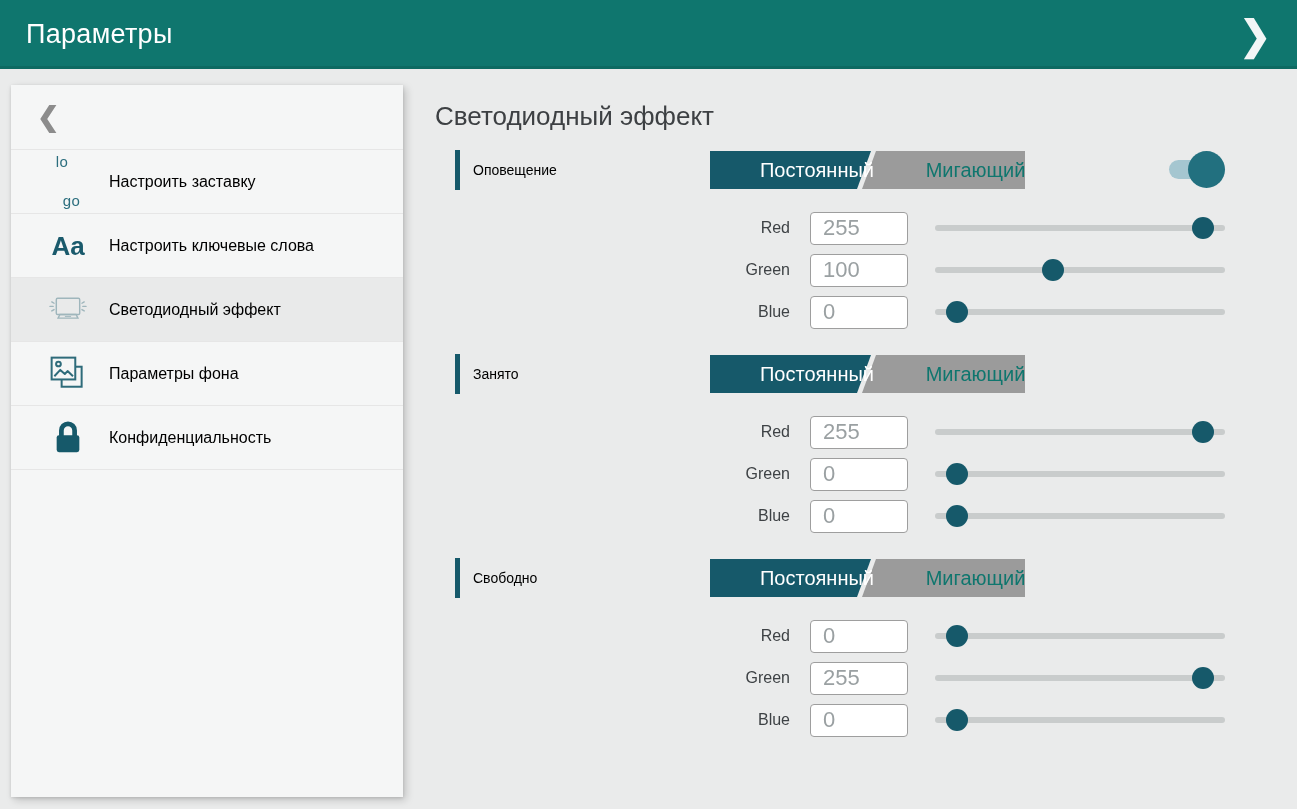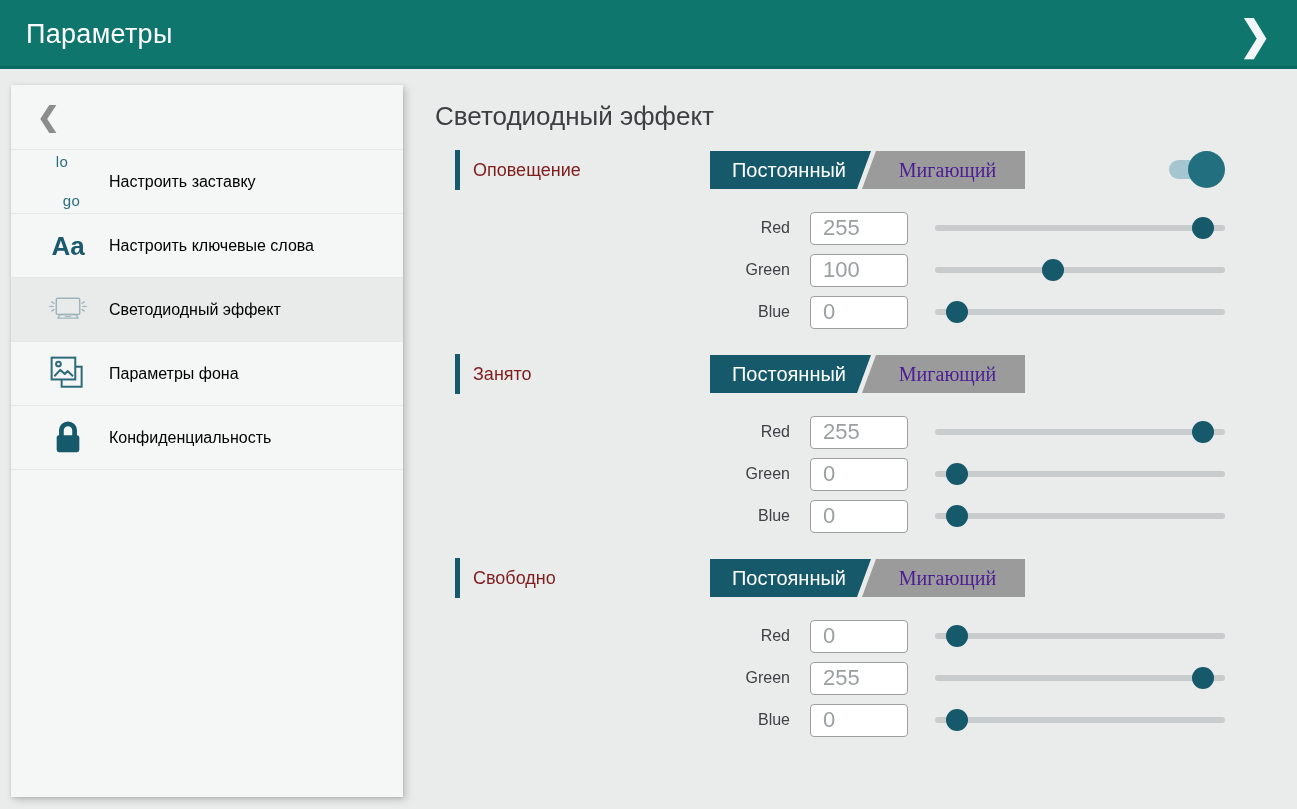--- a/index.html
+++ b/index.html
@@ -43,33 +43,33 @@
   .side-label { font-size:16px; color:#000000; line-height:26px; max-width:220px; }
   .logo-ic { font-size:15px; line-height:12px; color:#2b6e7e; letter-spacing:0.5px; }
   .logo-ic .l2 { display:block; margin-left:7px;margin-top:27px; }
   .aa-ic { font-size:26px; font-weight:700; color:#1a5a6c; line-height:1; }
   
   .main { position:absolute; left:433px; top:69px; right:0; bottom:0; }
   .main-title { margin:32px 0 0 2px; font-size:26px; font-weight:400; color:#3d4043; line-height:30px; }
   .sec-head { position:relative; margin-top:21px; height:40px; display:flex; align-items:center; }
   .sec-head.first { margin-top:19px; }
   .accent { width:5px; height:40px; background:#16596a; margin-left:22px; margin-right:13px; }
-  .sec-name { font-size:18px; color:#7f1d1d; }
+  .sec-name { font-size:14px; color:#000000; }
   .toggle-group { position:absolute; left:277px; top:1px; width:315px; height:38px; }
   .tg-active-bg {
     position:absolute; top:0; left:0; width:100%; height:100%;
     background:#16596a; clip-path:polygon(0 0, 161px 0, 147px 100%, 0 100%);
   }
   .tg-inactive-bg {
     position:absolute; top:0; left:0; width:100%; height:100%;
     background:#9b9b9b; clip-path:polygon(166px 0, 100% 0, 100% 100%, 152px 100%);
   }
-  .tg-opt { position:absolute; top:0; height:100%; display:flex; align-items:center; justify-content:center; font-size:20px; cursor:pointer; }
+  .tg-opt { position:absolute; top:0; height:100%; display:flex; align-items:center; justify-content:center; font-size:20px; cursor:pointer;margin-left:28px; }
   .tg-opt.on  { left:0; width:158px; color:#ffffff; }
-  .tg-opt.off { left:160px; width:155px; color:#4c1d95;font-family:Liberation Serif, serif; }
+  .tg-opt.off { left:160px; width:155px; color:#0f766e; }
   
   .switch { position:absolute; right:72px; top:1px; width:56px; height:37px; cursor:pointer; }
   .switch-track { position:absolute; left:0; top:9px; width:44px; height:19px; border-radius:10px; background:#a5c6d0; }
   .switch-knob  { position:absolute; right:0; top:0; width:37px; height:37px; border-radius:50%; background:#22707f; }
   
   .rgb-rows { margin-top:17px; padding-right:72px; }
   .rgb-row { display:flex; align-items:center; height:42px; }
   .rgb-label { width:357px; text-align:right; font-size:16px; color:#3e4245; }
   .rgb-input {
     width:98px; height:33px; margin-left:20px; box-sizing:border-box;

